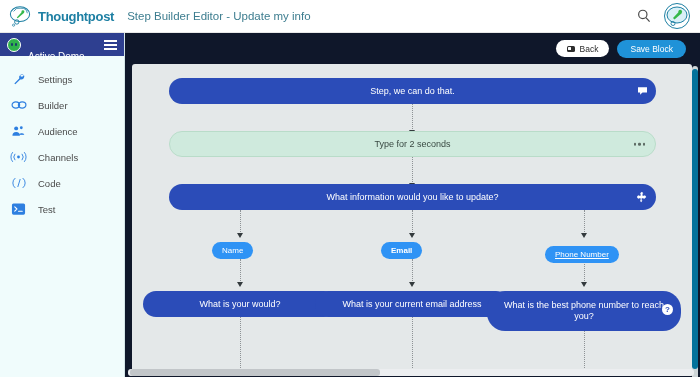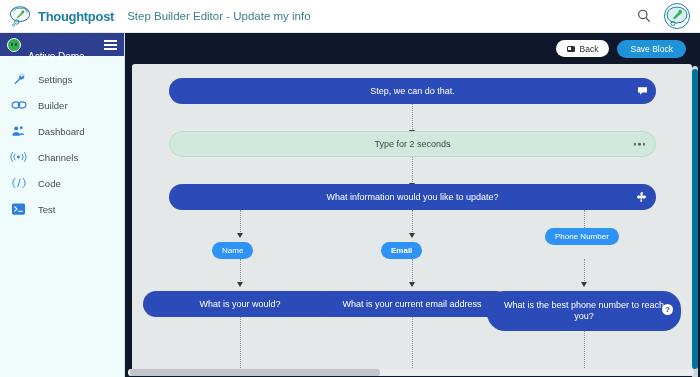--- a/index.html
+++ b/index.html
@@ -274,21 +274,21 @@
 
       <div class="nav-item">
         <span class="nav-icon">
           <svg width="15" height="14" viewBox="0 0 24 24">
             <circle cx="8" cy="7.5" r="3.4" fill="#2e7fe0"></circle>
             <path d="M1.6 20 a6.4 6.4 0 0 1 12.8 0 z" fill="#2e7fe0"></path>
             <circle cx="16.8" cy="6.4" r="2.4" fill="#2e7fe0"></circle>
             <path d="M13 19 a4.6 4.6 0 0 1 9 0 z" fill="#2e7fe0" opacity="0.85"></path>
           </svg>
         </span>
-        <span class="nav-label">Dashboard</span>
+        <span class="nav-label">Audience</span>
       </div>
 
       <div class="nav-item">
         <span class="nav-icon">
           <svg width="17" height="14" viewBox="0 0 28 20">
             <circle cx="14" cy="10" r="2.3" fill="#2e7fe0"></circle>
             <path d="M8.4 4.8 a8 8 0 0 0 0 10.4" fill="none" stroke="#2e7fe0" stroke-width="1.5"></path>
             <path d="M19.6 4.8 a8 8 0 0 1 0 10.4" fill="none" stroke="#2e7fe0" stroke-width="1.5"></path>
             <path d="M4.6 2 a12 12 0 0 0 0 16" fill="none" stroke="#2e7fe0" stroke-width="1.5"></path>
             <path d="M23.4 2 a12 12 0 0 1 0 16" fill="none" stroke="#2e7fe0" stroke-width="1.5"></path>
@@ -385,21 +385,21 @@
           <span class="node-text">What information would you like to update?</span>
           <span class="node-badge">
             <svg class="plus-icon" viewBox="0 0 14 14">
               <path d="M7 1 L8.6 3 h-1 v2.4 h2.4 v-1 L12 7 l-3 2.6 v-1 H6.6 V11 h1 L6 13 4.4 11 h1 V8.6 H3 v1 L1 7 3 4.4 v1 h2.4 V3 h-1 z" fill="#ffffff"></path>
             </svg>
           </span>
         </div>
 
         <div class="chip" style="left:80px; top:178px;">Name</div>
         <div class="chip" style="left:249px; top:178px;font-weight:bold;">Email</div>
-        <div class="chip" style="left:413px; top:164px;">Phone Number</div>
+        <div class="chip" style="left:413px; top:182px;text-decoration:underline;">Phone Number</div>
 
         <div class="node blue" style="left:11px; top:227px; width:194px; height:26px;">
           <span class="node-text">What is your would?</span>
           <span class="node-badge">
             <span class="q-icon">?</span>
           </span>
         </div>
 
         <div class="node blue" style="left:183px; top:227px; width:194px; height:26px; padding:0 14px;">
           <span class="node-text">What is your current email address</span>

